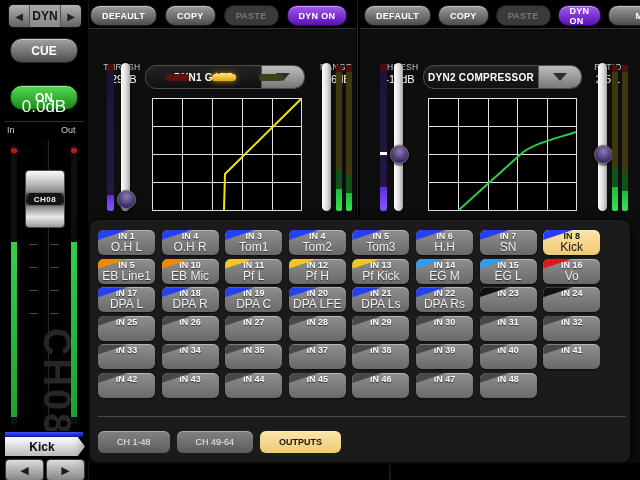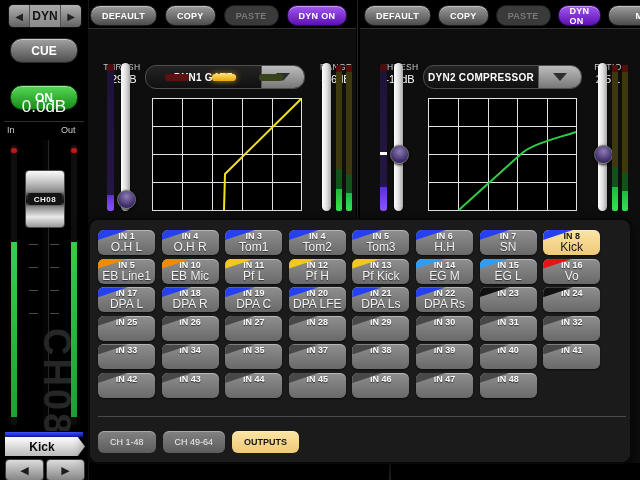--- a/index.html
+++ b/index.html
@@ -96,21 +96,21 @@
   .chan{position:relative;height:25px;border-radius:6px;overflow:hidden;
         background:linear-gradient(#8f8f8f,#696969);box-shadow:inset 0 1px 0 rgba(255,255,255,.35),0 1px 2px rgba(0,0,0,.6);
         display:flex;flex-direction:column;align-items:center;justify-content:flex-start;padding-top:1px;box-sizing:border-box;}
   .chan .l1{font-size:9px;font-weight:bold;color:#fff;line-height:11px;text-shadow:0 1px 1px #333;}
   .chan .l2{font-size:12px;color:#f2f2f2;line-height:11px;text-shadow:0 1px 1px #333;}
   .chan.sel{background:linear-gradient(#fbe5a6,#efc977);}
   .chan.sel .l1,.chan.sel .l2{color:#161616;text-shadow:none;}
   .wedge{position:absolute;left:0;top:0;width:30px;height:10px;clip-path:polygon(0 0,100% 0,0 100%);}
   #ov-divider{left:8px;top:196px;width:528px;height:1px;background:#4a4a4a;}
   #tab-row{position:absolute;left:8px;top:211px;display:flex;gap:7px;}
-  .tab{height:22px;min-width:57px;border-radius:6px;padding:0 12px;box-sizing:border-box;
+  .tab{height:22px;min-width:57px;border-radius:6px;padding:0 19px;box-sizing:border-box;
         display:flex;align-items:center;justify-content:center;font-size:9px;color:#f0f0f0;
         background:linear-gradient(#828282,#5c5c5c);box-shadow:inset 0 1px 0 rgba(255,255,255,.3);}
   .tab.sel{background:linear-gradient(#fbe5a6,#efc977);color:#161616;font-weight:bold;}
 
   #bottom-gap-line{left:389px;top:462px;width:2px;height:18px;background:#1e1e1e;}
 </style>
 </head>
 <body>
 
 <div id="stage">

